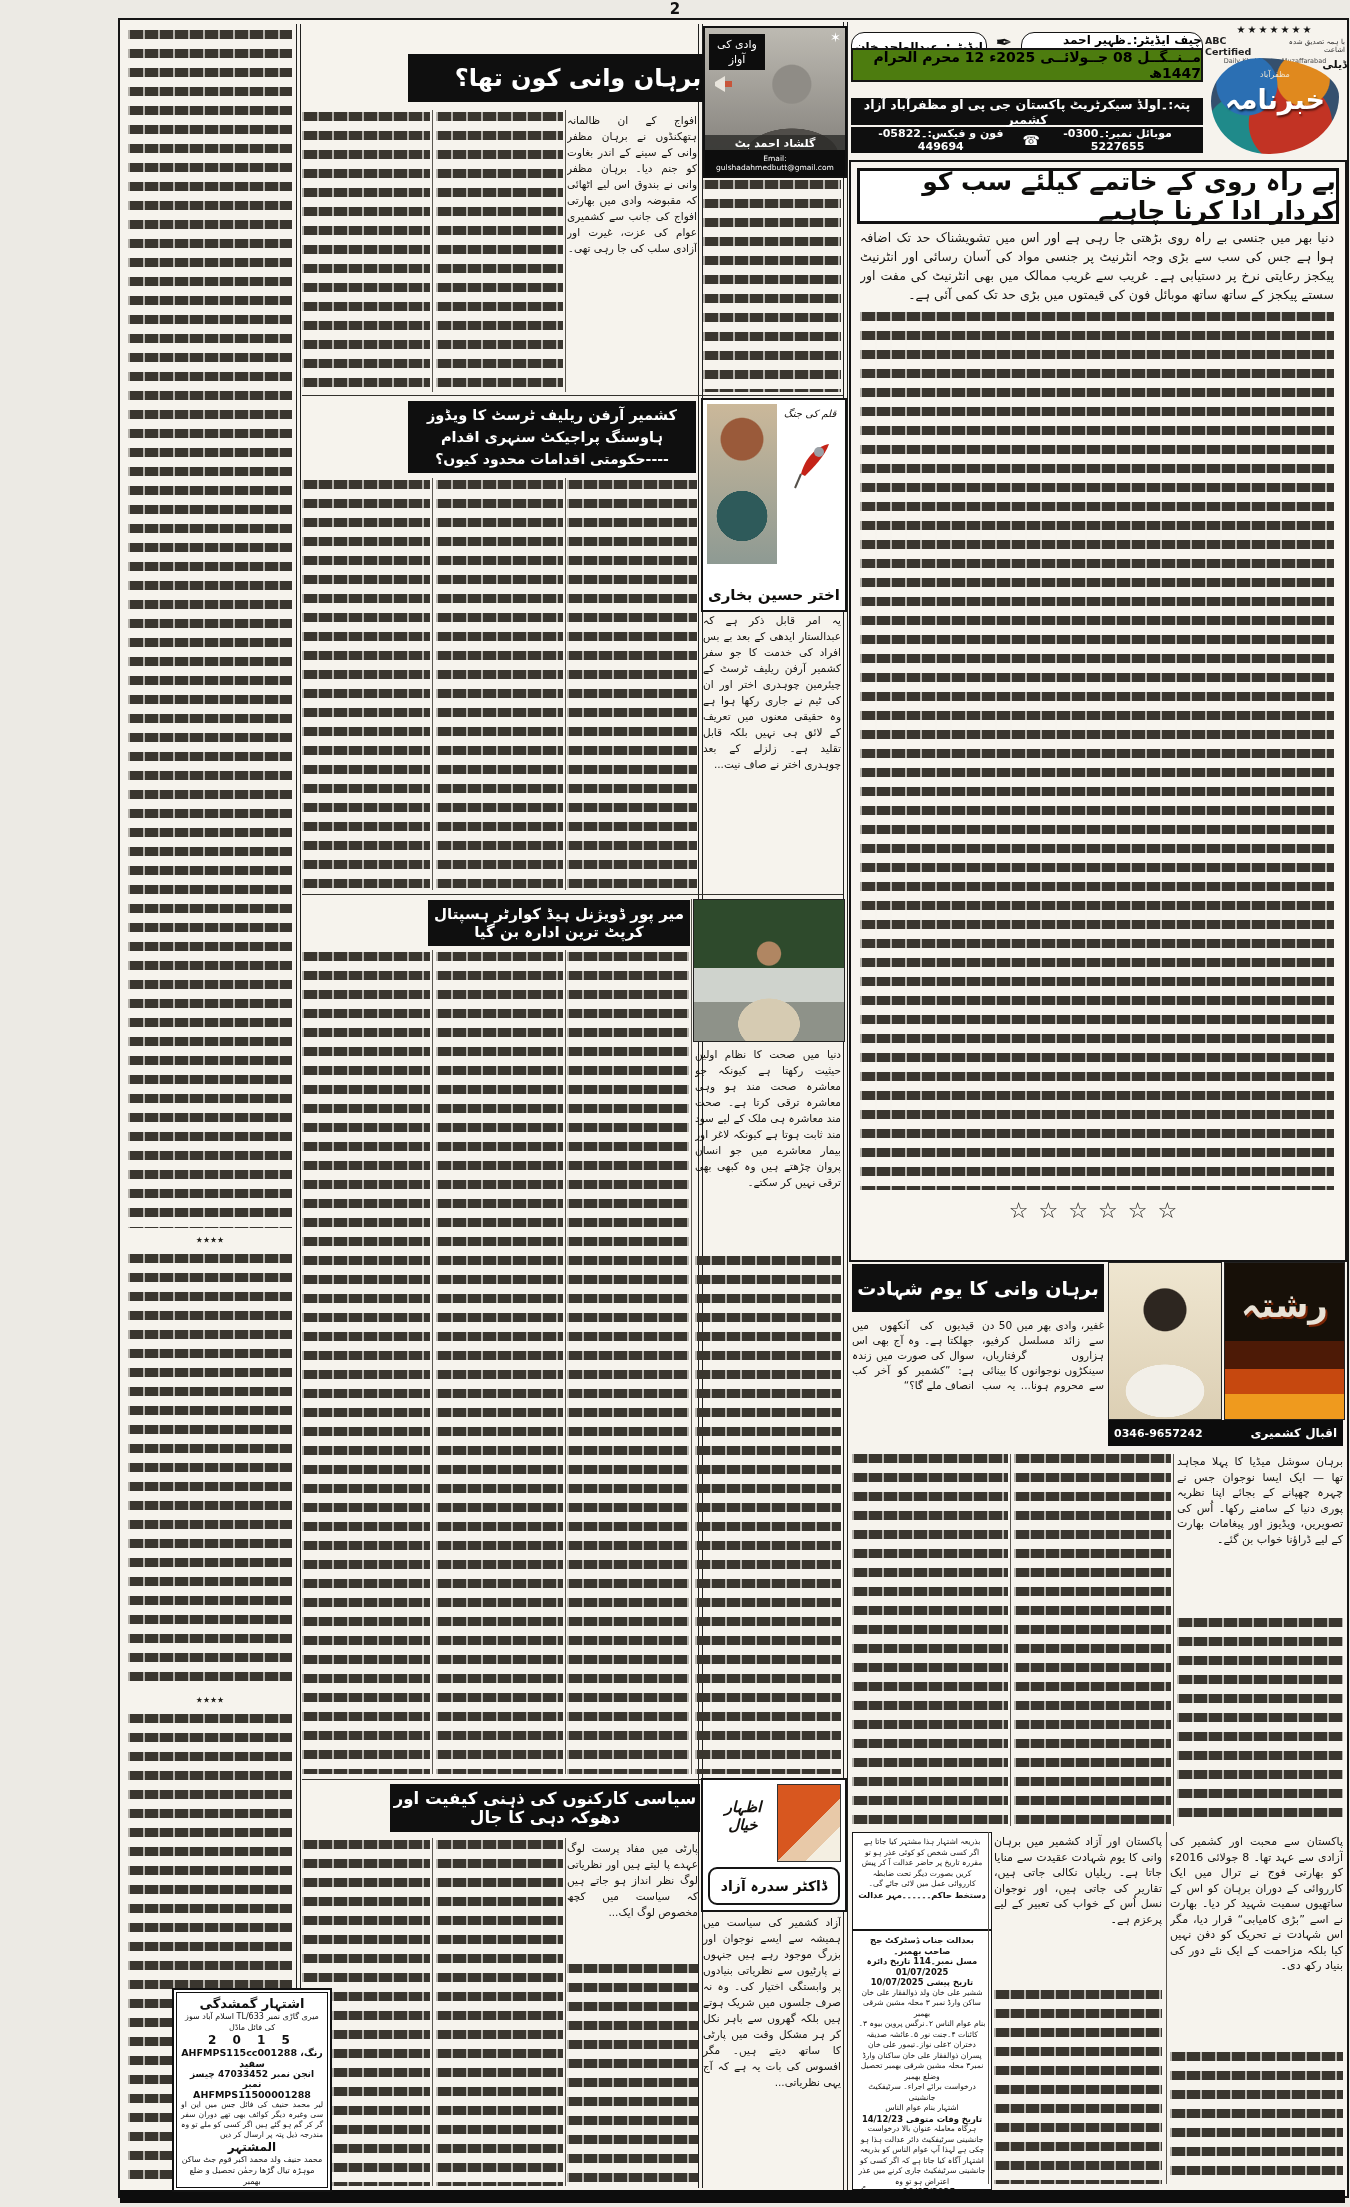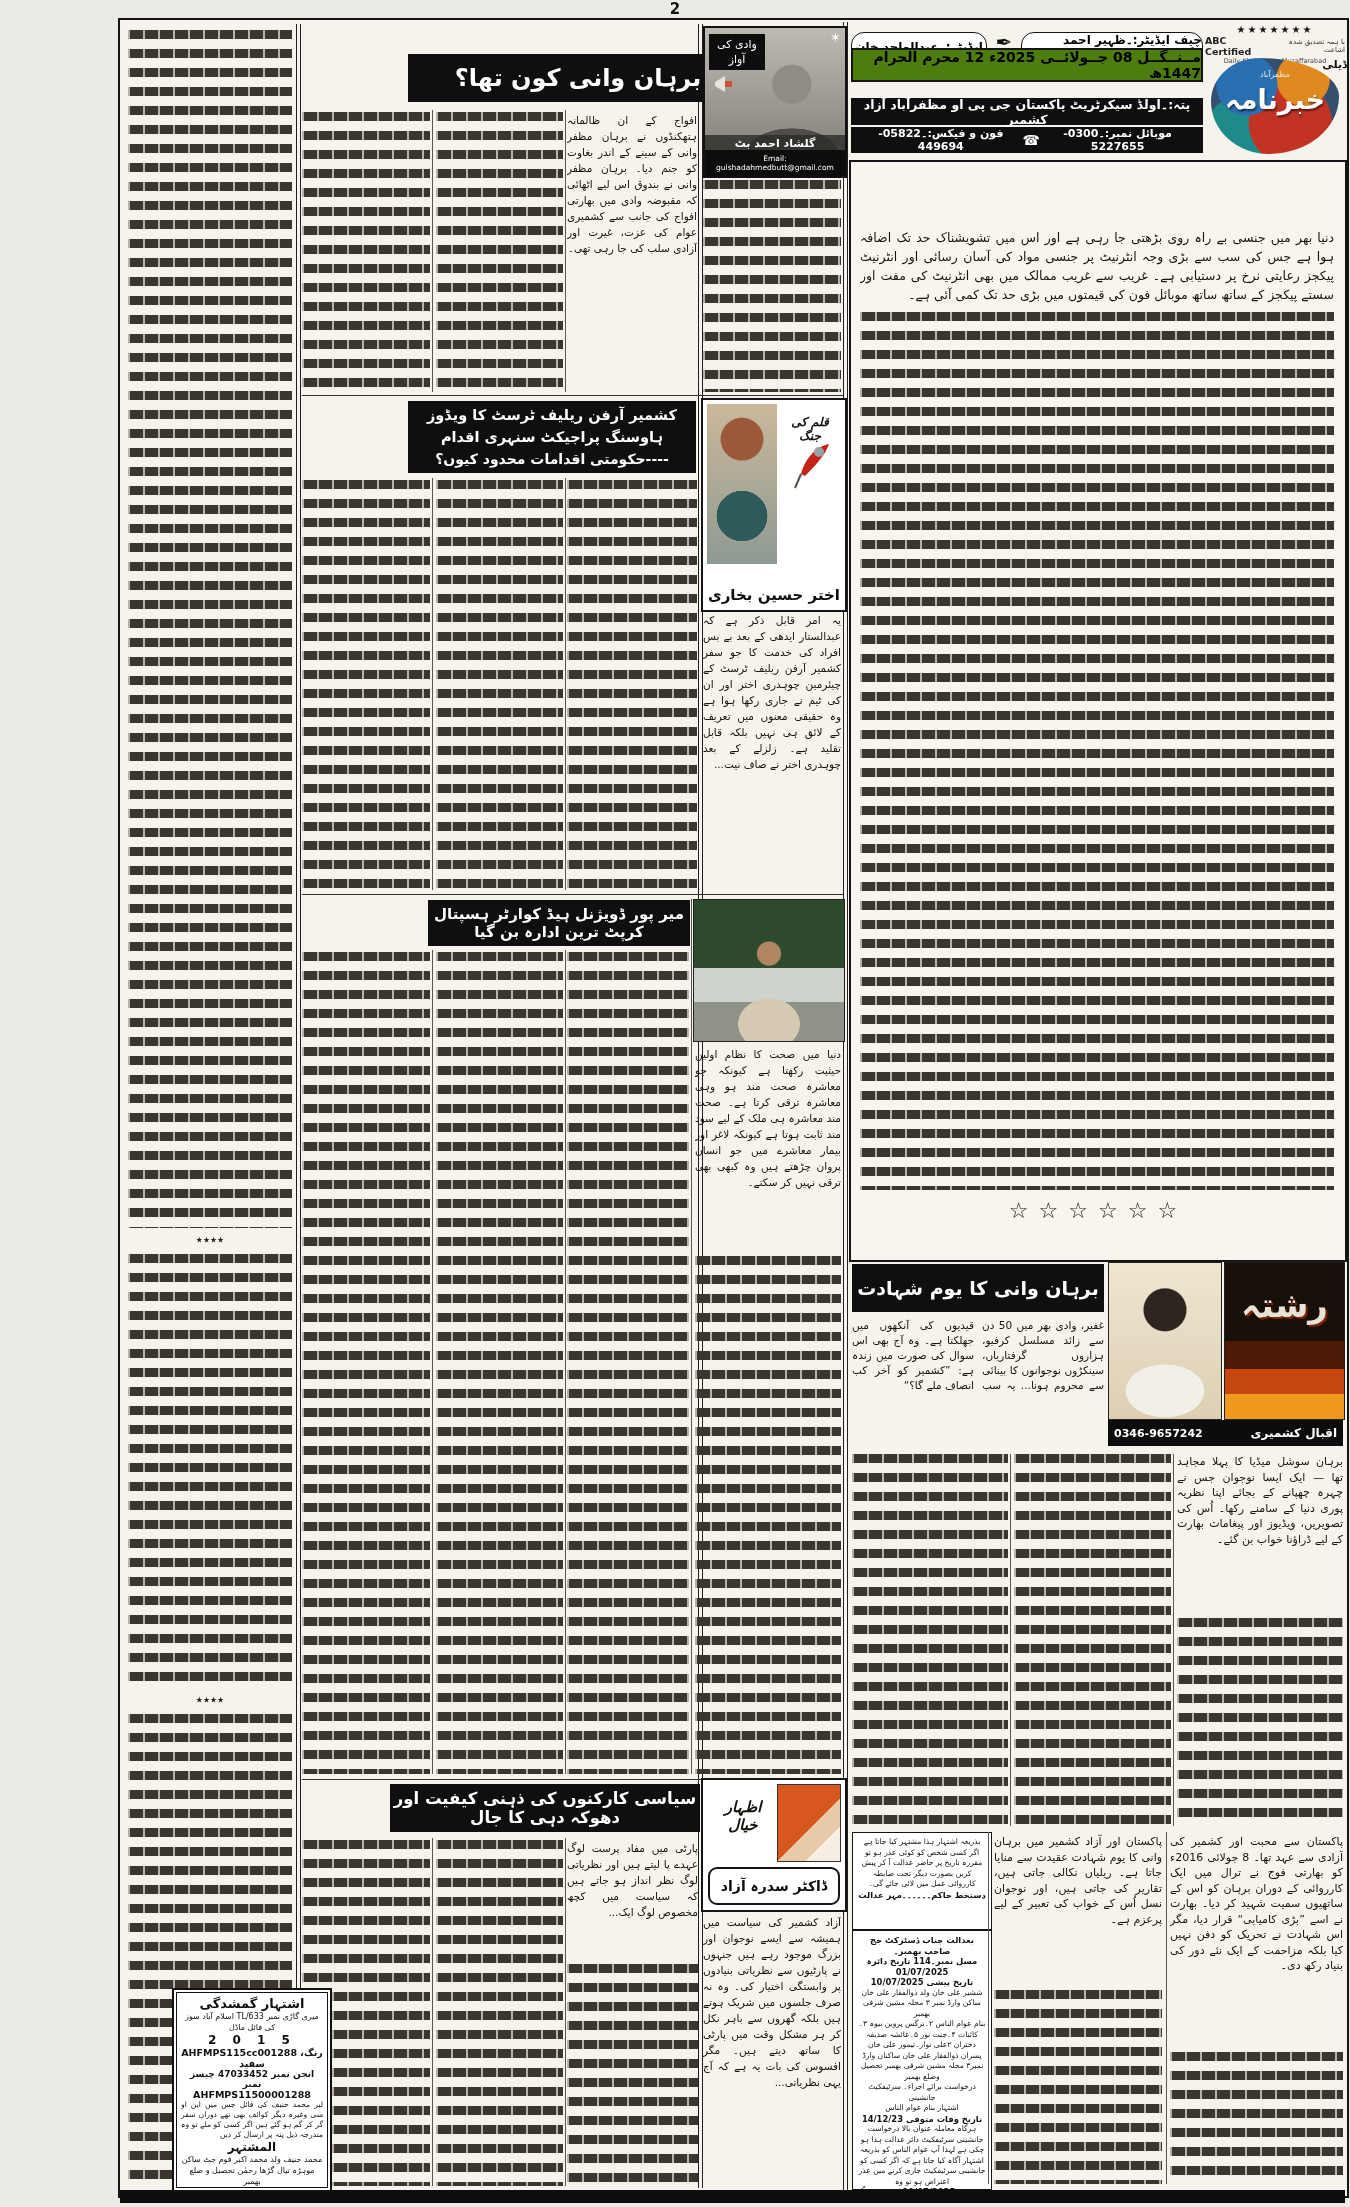--- a/index.html
+++ b/index.html
@@ -61,20 +61,21 @@
                              radial-gradient(circle at 22% 74%,#1f8a8a 0 26%,rgba(0,0,0,0) 27%),
                              #35506e;">
         <div class="urdu" style="position:absolute;left:0;right:0;top:26px;text-align:center;color:#fff;font-weight:bold;font-size:27px;text-shadow:1px 2px 2px #00000088;">خبرنامہ</div>
         <div class="urdu" style="position:absolute;left:0;right:0;top:12px;text-align:center;color:#f1e7d2;font-size:8px;">مظفرآباد</div>
       </div>
       <div class="urdu" style="position:absolute;right:-2px;top:34px;font-size:11px;font-weight:bold;color:#111;">ڈیلی</div>
     </div>
   </div>
 
   <div class="abs" style="left:849px;top:160px;width:494px;height:1098px;border:2px solid #151515;background:#f8f5ef;">
+    <div class="abs urdu" style="left:6px;top:6px;width:476px;height:50px;border:3px solid #111;display:flex;align-items:center;justify-content:center;font-weight:bold;font-size:25px;color:#0e0d0b;background:#fff;">بے راہ روی کے خاتمے کیلئے سب کو کردار ادا کرنا چاہیے</div>
     <div class="abs urdu just lead-txt" style="left:9px;top:66px;width:474px;height:80px;overflow:hidden;">دنیا بھر میں جنسی بے راہ روی بڑھتی جا رہی ہے اور اس میں تشویشناک حد تک اضافہ ہوا ہے جس کی سب سے بڑی وجہ انٹرنیٹ پر جنسی مواد کی آسان رسائی اور انٹرنیٹ پیکجز رعایتی نرخ پر دستیابی ہے۔ غریب سے غریب ممالک میں بھی انٹرنیٹ کی مفت اور سستے پیکجز کے ساتھ ساتھ موبائل فون کی قیمتوں میں بڑی حد تک کمی آئی ہے۔</div>
     <div class="abs st" style="left:9px;top:150px;width:474px;height:878px;"></div>
     <div class="abs" style="left:0;right:0;top:1036px;text-align:center;font-size:22px;letter-spacing:10px;color:#1c1a17;">☆☆☆☆☆☆</div>
   </div>
 
   <div class="abs bar urdu" style="left:852px;top:1264px;width:252px;height:48px;font-size:19px;">برہان وانی کا یوم شہادت</div>
   <div class="abs urdu just" style="left:852px;top:1318px;width:252px;height:128px;font-size:10.5px;line-height:15px;column-count:2;column-gap:8px;overflow:hidden;color:#15130f;">غفیر، وادی بھر میں 50 دن سے زائد مسلسل کرفیو، ہزاروں گرفتاریاں، سینکڑوں نوجوانوں کا بینائی سے محروم ہونا... یہ سب قیدیوں کی آنکھوں میں جھلکتا ہے۔ وہ آج بھی اس سوال کی صورت میں زندہ ہے: ”کشمیر کو آخر کب انصاف ملے گا؟“</div>
 
   <div class="abs" style="left:1108px;top:1262px;width:112px;height:156px;border:1px solid #222;
               background:radial-gradient(circle at 50% 30%,#2d2620 0 17%,rgba(0,0,0,0) 18%),
@@ -152,21 +153,21 @@
   <div class="abs rule-h" style="left:302px;top:395px;width:541px;"></div>
   <div class="abs bar urdu" style="left:408px;top:401px;width:288px;height:72px;">
     <div style="font-size:14.5px;line-height:22px;">کشمیر آرفن ریلیف ٹرسٹ کا ویڈوز ہاوسنگ پراجیکٹ سنہری اقدام</div>
     <div style="font-size:14px;line-height:22px;">----حکومتی اقدامات محدود کیوں؟</div>
   </div>
   <div class="abs box" style="left:701px;top:398px;width:142px;height:210px;">
     <div style="position:absolute;left:4px;top:4px;width:70px;height:160px;
                 background:radial-gradient(circle at 50% 22%,#9a5a3a 0 16%,rgba(0,0,0,0) 17%),
                            radial-gradient(ellipse 60% 26% at 50% 70%,#2e5a5a 0 60%,rgba(0,0,0,0) 61%),
                            linear-gradient(#cbb89a,#8e9a93);"></div>
-    <div class="urdu" style="position:absolute;right:6px;top:8px;width:58px;text-align:center;font-weight:bold;font-size:12px;font-style:italic;color:#14110d;margin-top:7px;">قلم کی جنگ</div>
+    <div class="urdu" style="position:absolute;right:6px;top:8px;width:58px;text-align:center;font-weight:normal;font-size:10px;font-style:italic;color:#14110d;">قلم کی جنگ</div>
     <svg width="46" height="52" viewBox="0 0 46 52" style="position:absolute;right:10px;top:40px;">
       <path d="M40,4 C28,6 16,18 12,34 L16,36 C24,28 36,16 40,4 Z" fill="#c52318"></path>
       <line x1="12" y1="34" x2="6" y2="48" stroke="#55504a" stroke-width="2"></line>
       <circle cx="30" cy="12" r="5" fill="#9aa0a6"></circle>
     </svg>
     <div class="urdu" style="position:absolute;left:0;right:0;bottom:6px;text-align:center;font-weight:bold;font-size:15px;color:#0f0d0a;">اختر حسین بخاری</div>
   </div>
   <div class="abs urdu just" style="left:703px;top:612px;width:138px;height:278px;font-size:10.5px;line-height:16px;overflow:hidden;color:#15130f;">یہ امر قابل ذکر ہے کہ عبدالستار ایدھی کے بعد بے بس افراد کی خدمت کا جو سفر کشمیر آرفن ریلیف ٹرسٹ کے چیئرمین چوہدری اختر اور ان کی ٹیم نے جاری رکھا ہوا ہے وہ حقیقی معنوں میں تعریف کے لائق ہی نہیں بلکہ قابل تقلید ہے۔ زلزلے کے بعد چوہدری اختر نے صاف نیت...</div>
   <div class="abs st" style="left:567px;top:480px;width:130px;height:410px;"></div>
   <div class="abs st" style="left:436px;top:480px;width:127px;height:410px;"></div>

